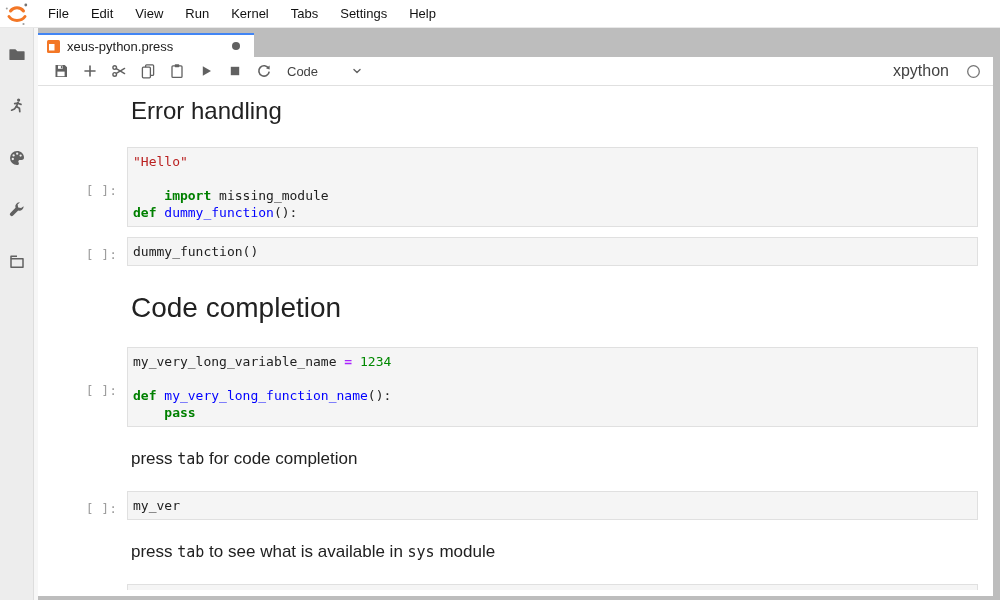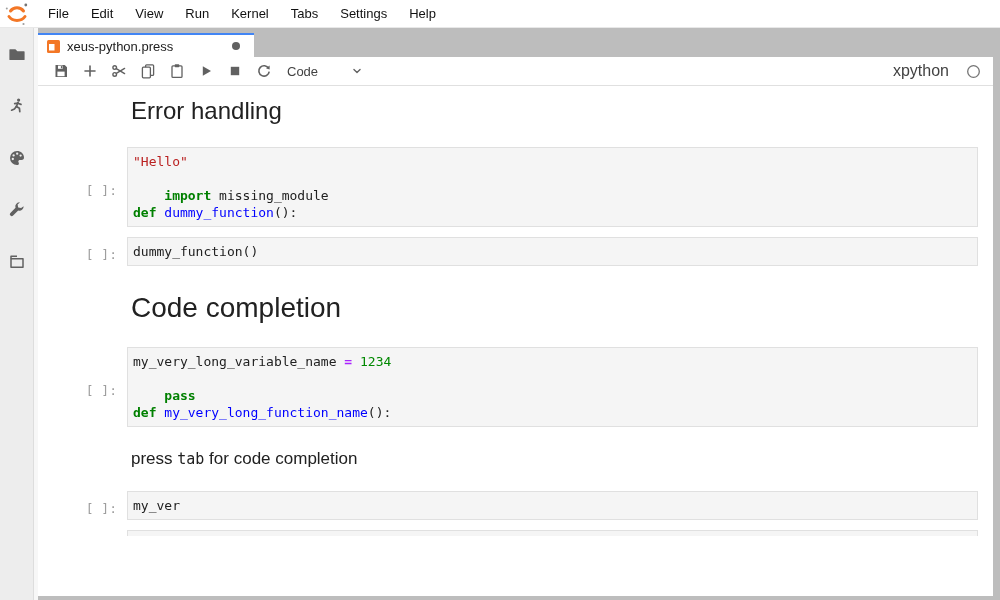--- a/index.html
+++ b/index.html
@@ -289,38 +289,45 @@
           <div class="mdcontent">
             <h1>Code completion</h1>
           </div>
         </div>
         <div class="cell">
           <div class="collapser"></div>
           <div class="prompt">[ ]:</div>
           <div class="editor">
             <div class="cm-line"><span>my_very_long_variable_name </span><span class="tok-op">=</span><span> </span><span class="tok-num">1234</span></div>
             <div class="cm-line"></div>
+            <div class="cm-line"><span class="tok-kw">def</span><span> </span><span class="tok-def">my_very_long_function_name</span><span>():</span></div>
             <div class="cm-line"><span>    </span><span class="tok-kw">pass</span></div>
-            <div class="cm-line"><span class="tok-kw">def</span><span> </span><span class="tok-def">my_very_long_function_name</span><span>():</span></div>
           </div>
         </div>
         <div class="cell">
           <div class="collapser"></div>
           <div class="prompt"></div>
           <div class="mdcontent">
             <p><span>press </span><code>tab</code><span> for code completion</span></p>
           </div>
         </div>
         <div class="cell">
           <div class="collapser"></div>
           <div class="prompt">[ ]:</div>
           <div class="editor">
             <div class="cm-line"><span>my_ver</span></div>
           </div>
         </div>
         <div class="cell">
           <div class="collapser"></div>
           <div class="prompt"></div>
+          <div class="mdcontent">
+            <p><span>press </span><code>tab</code><span> to see what is available in </span><code>sys</code><span> module</span></p>
+          </div>
+        </div>
+        <div class="cell">
+          <div class="collapser"></div>
+          <div class="prompt"></div>
           <div class="editor partial"></div>
         </div>
       </div>
   </div>
 </div>
 
 </body></html>

